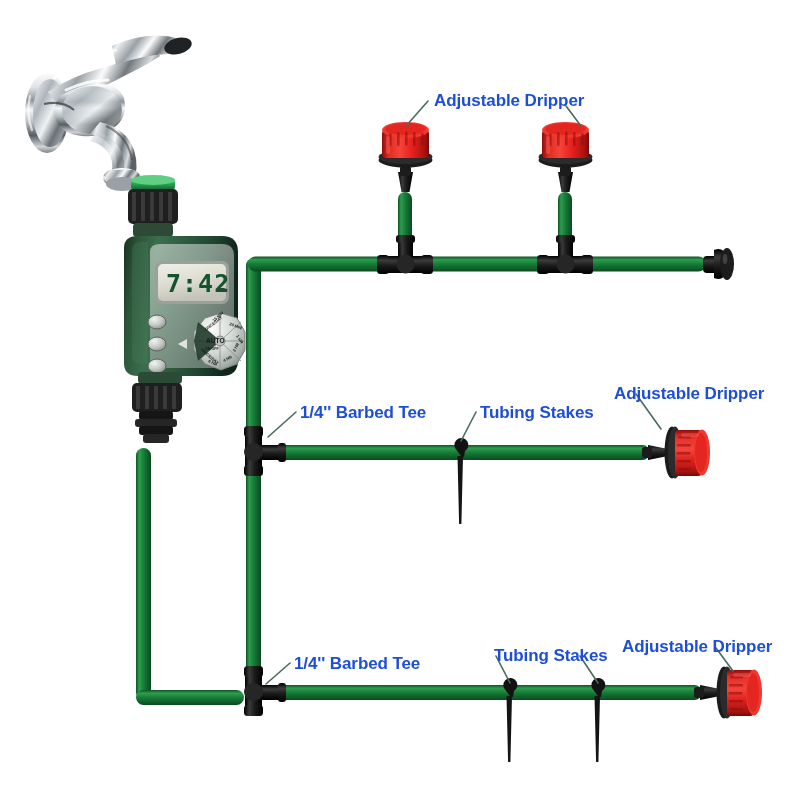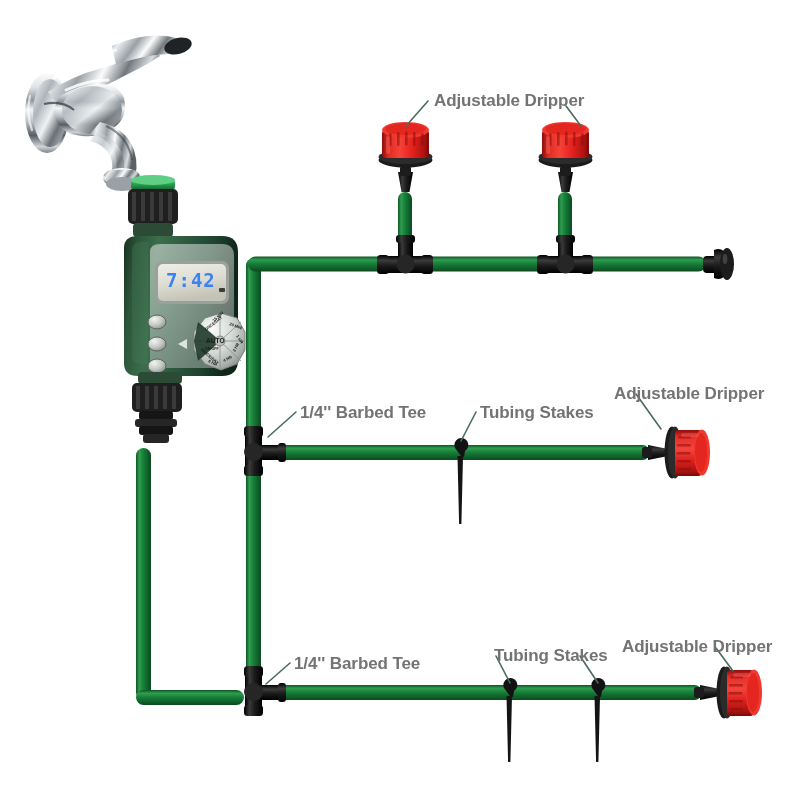--- a/index.html
+++ b/index.html
@@ -23,31 +23,31 @@
     left: 0;
     top: 0;
     width: 800px;
     height: 800px;
   }
   .callout-label {
     position: absolute;
     font-family: "Liberation Sans", sans-serif;
     font-size: 17px;
     font-weight: 700;
-    color: #737373;
+    color: #1d4ed8;
     white-space: nowrap;
     letter-spacing: -0.1px;
     line-height: 1;
   }
   .lcd-text {
     position: absolute;
     font-family: "DejaVu Sans Mono", monospace;
     font-weight: 700;
-    font-size: 19px;
-    color: #3b82f6;
+    font-size: 25px;
+    color: #14532d;
     letter-spacing: 1px;
     line-height: 1;
   }
   .dial-text {
     font-family: "Liberation Sans", sans-serif;
     font-weight: 700;
     fill: #1a1a1a;
   }
 </style>
 </head>

